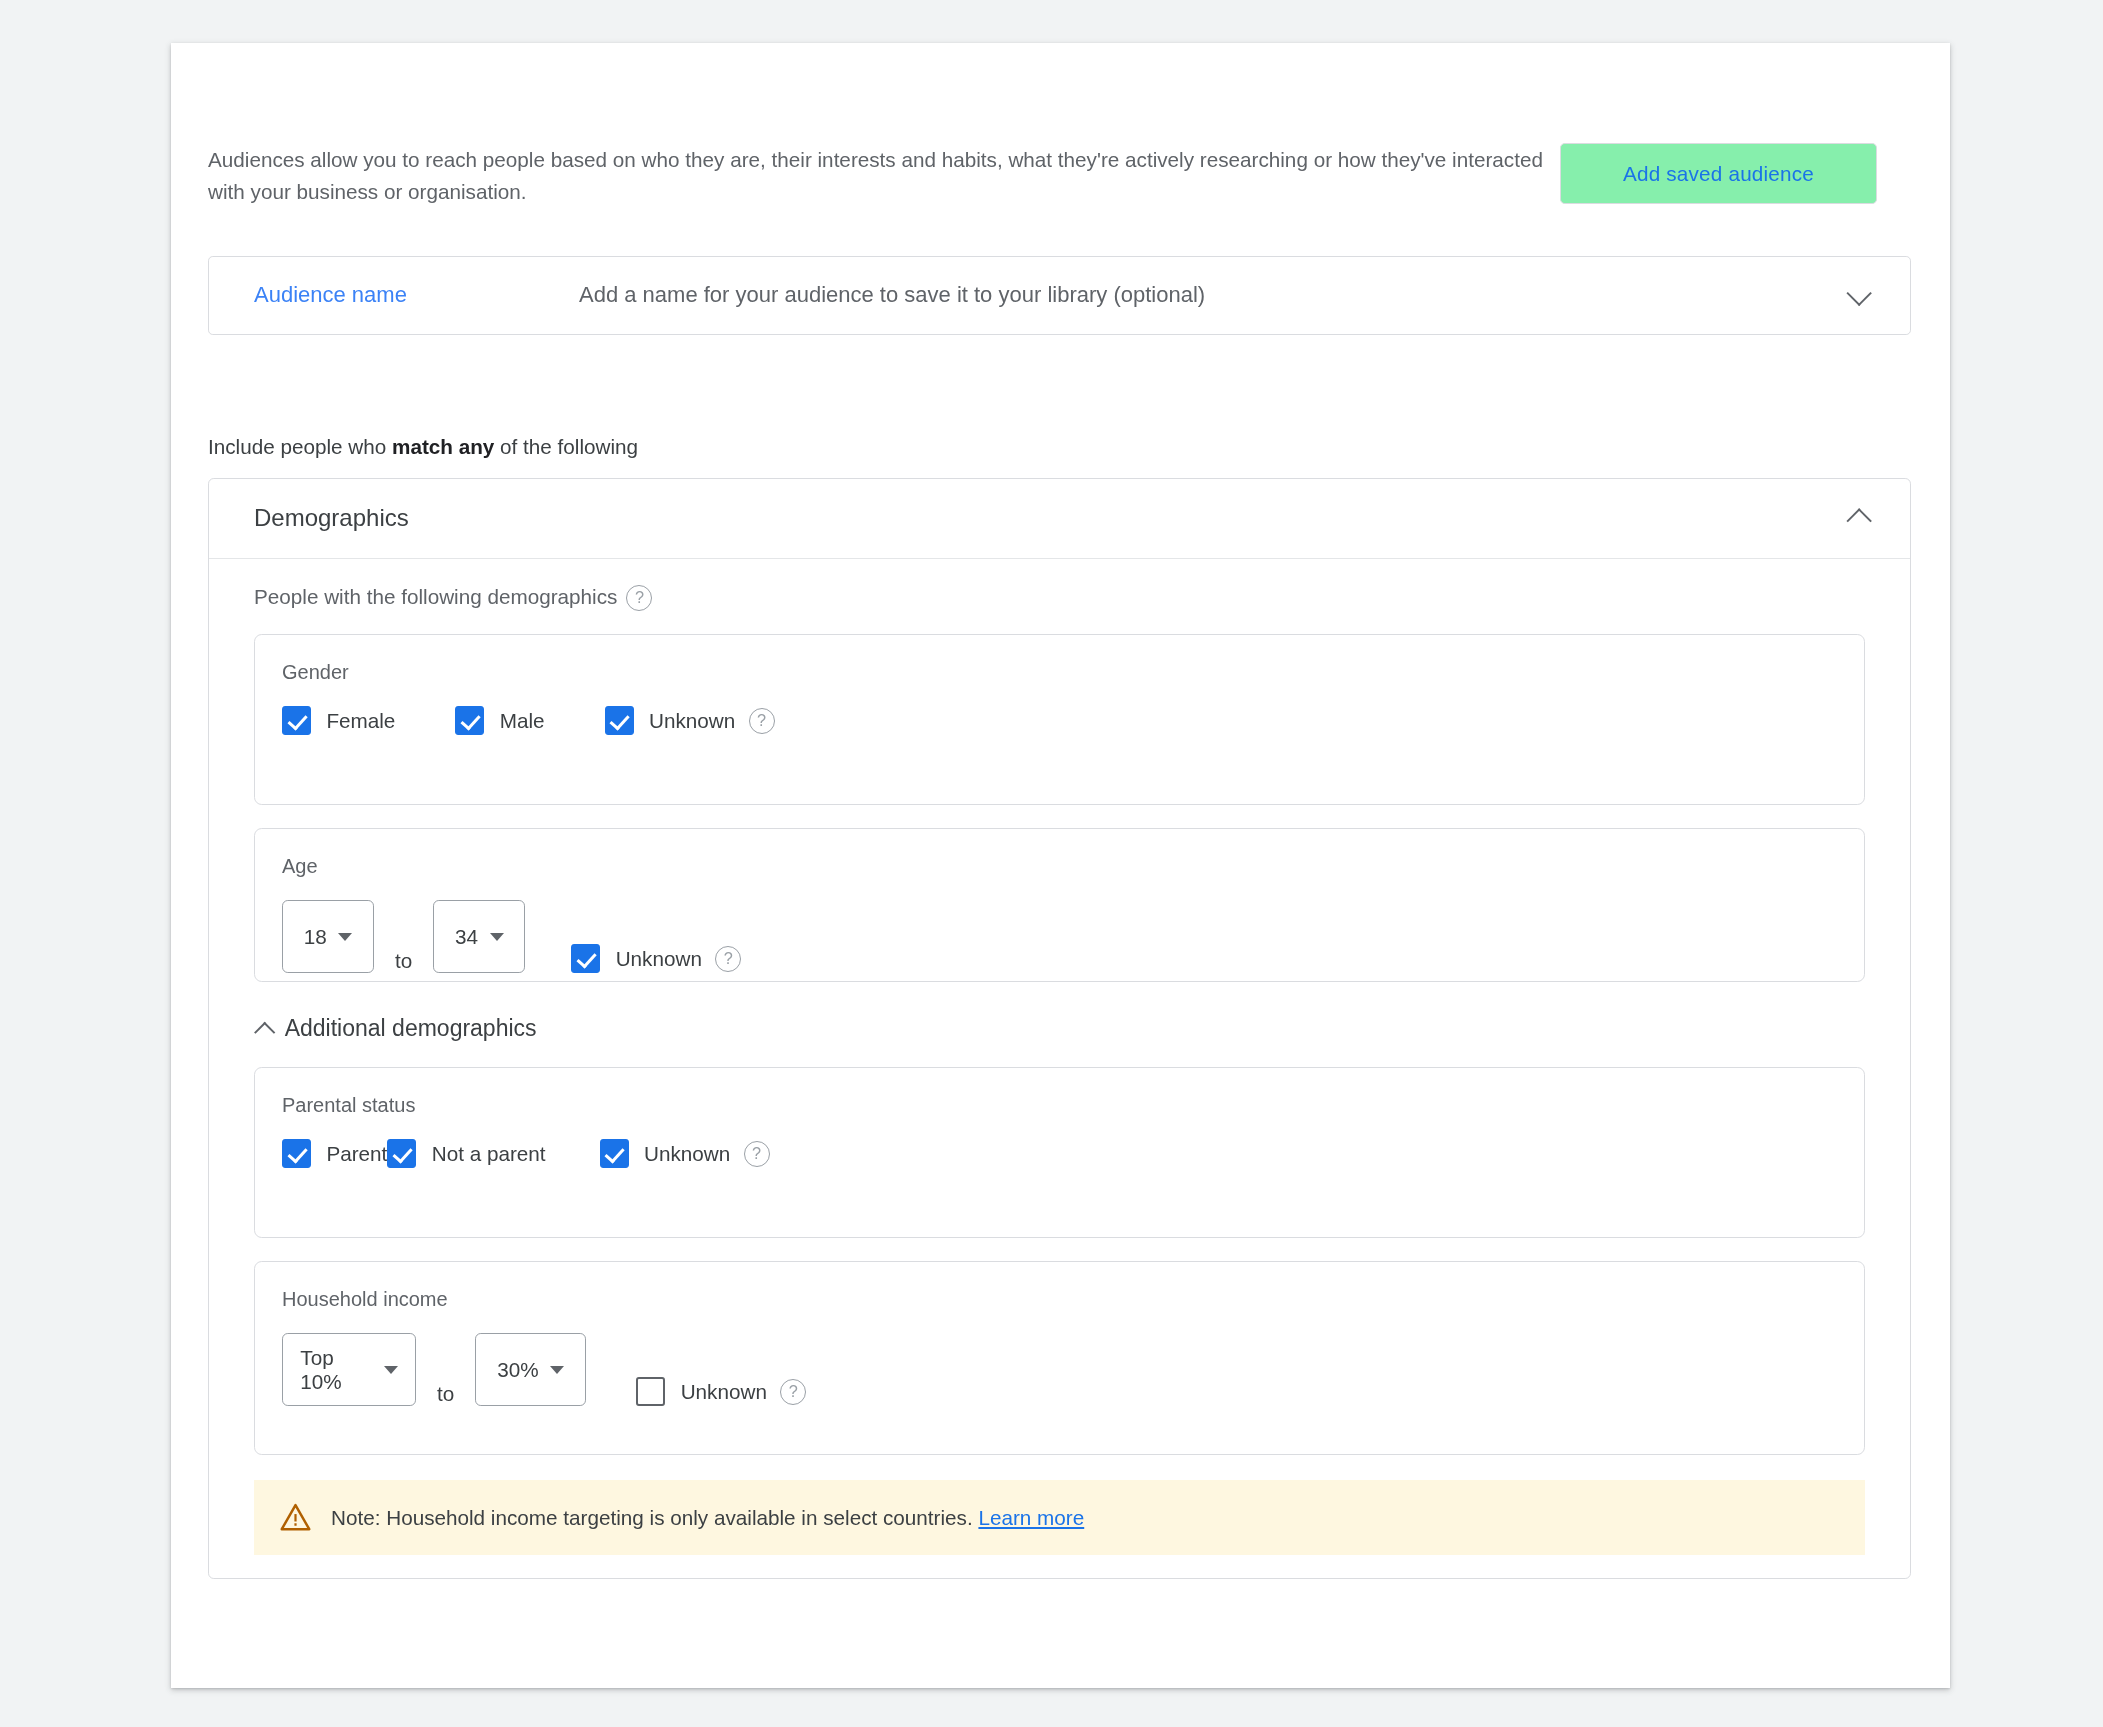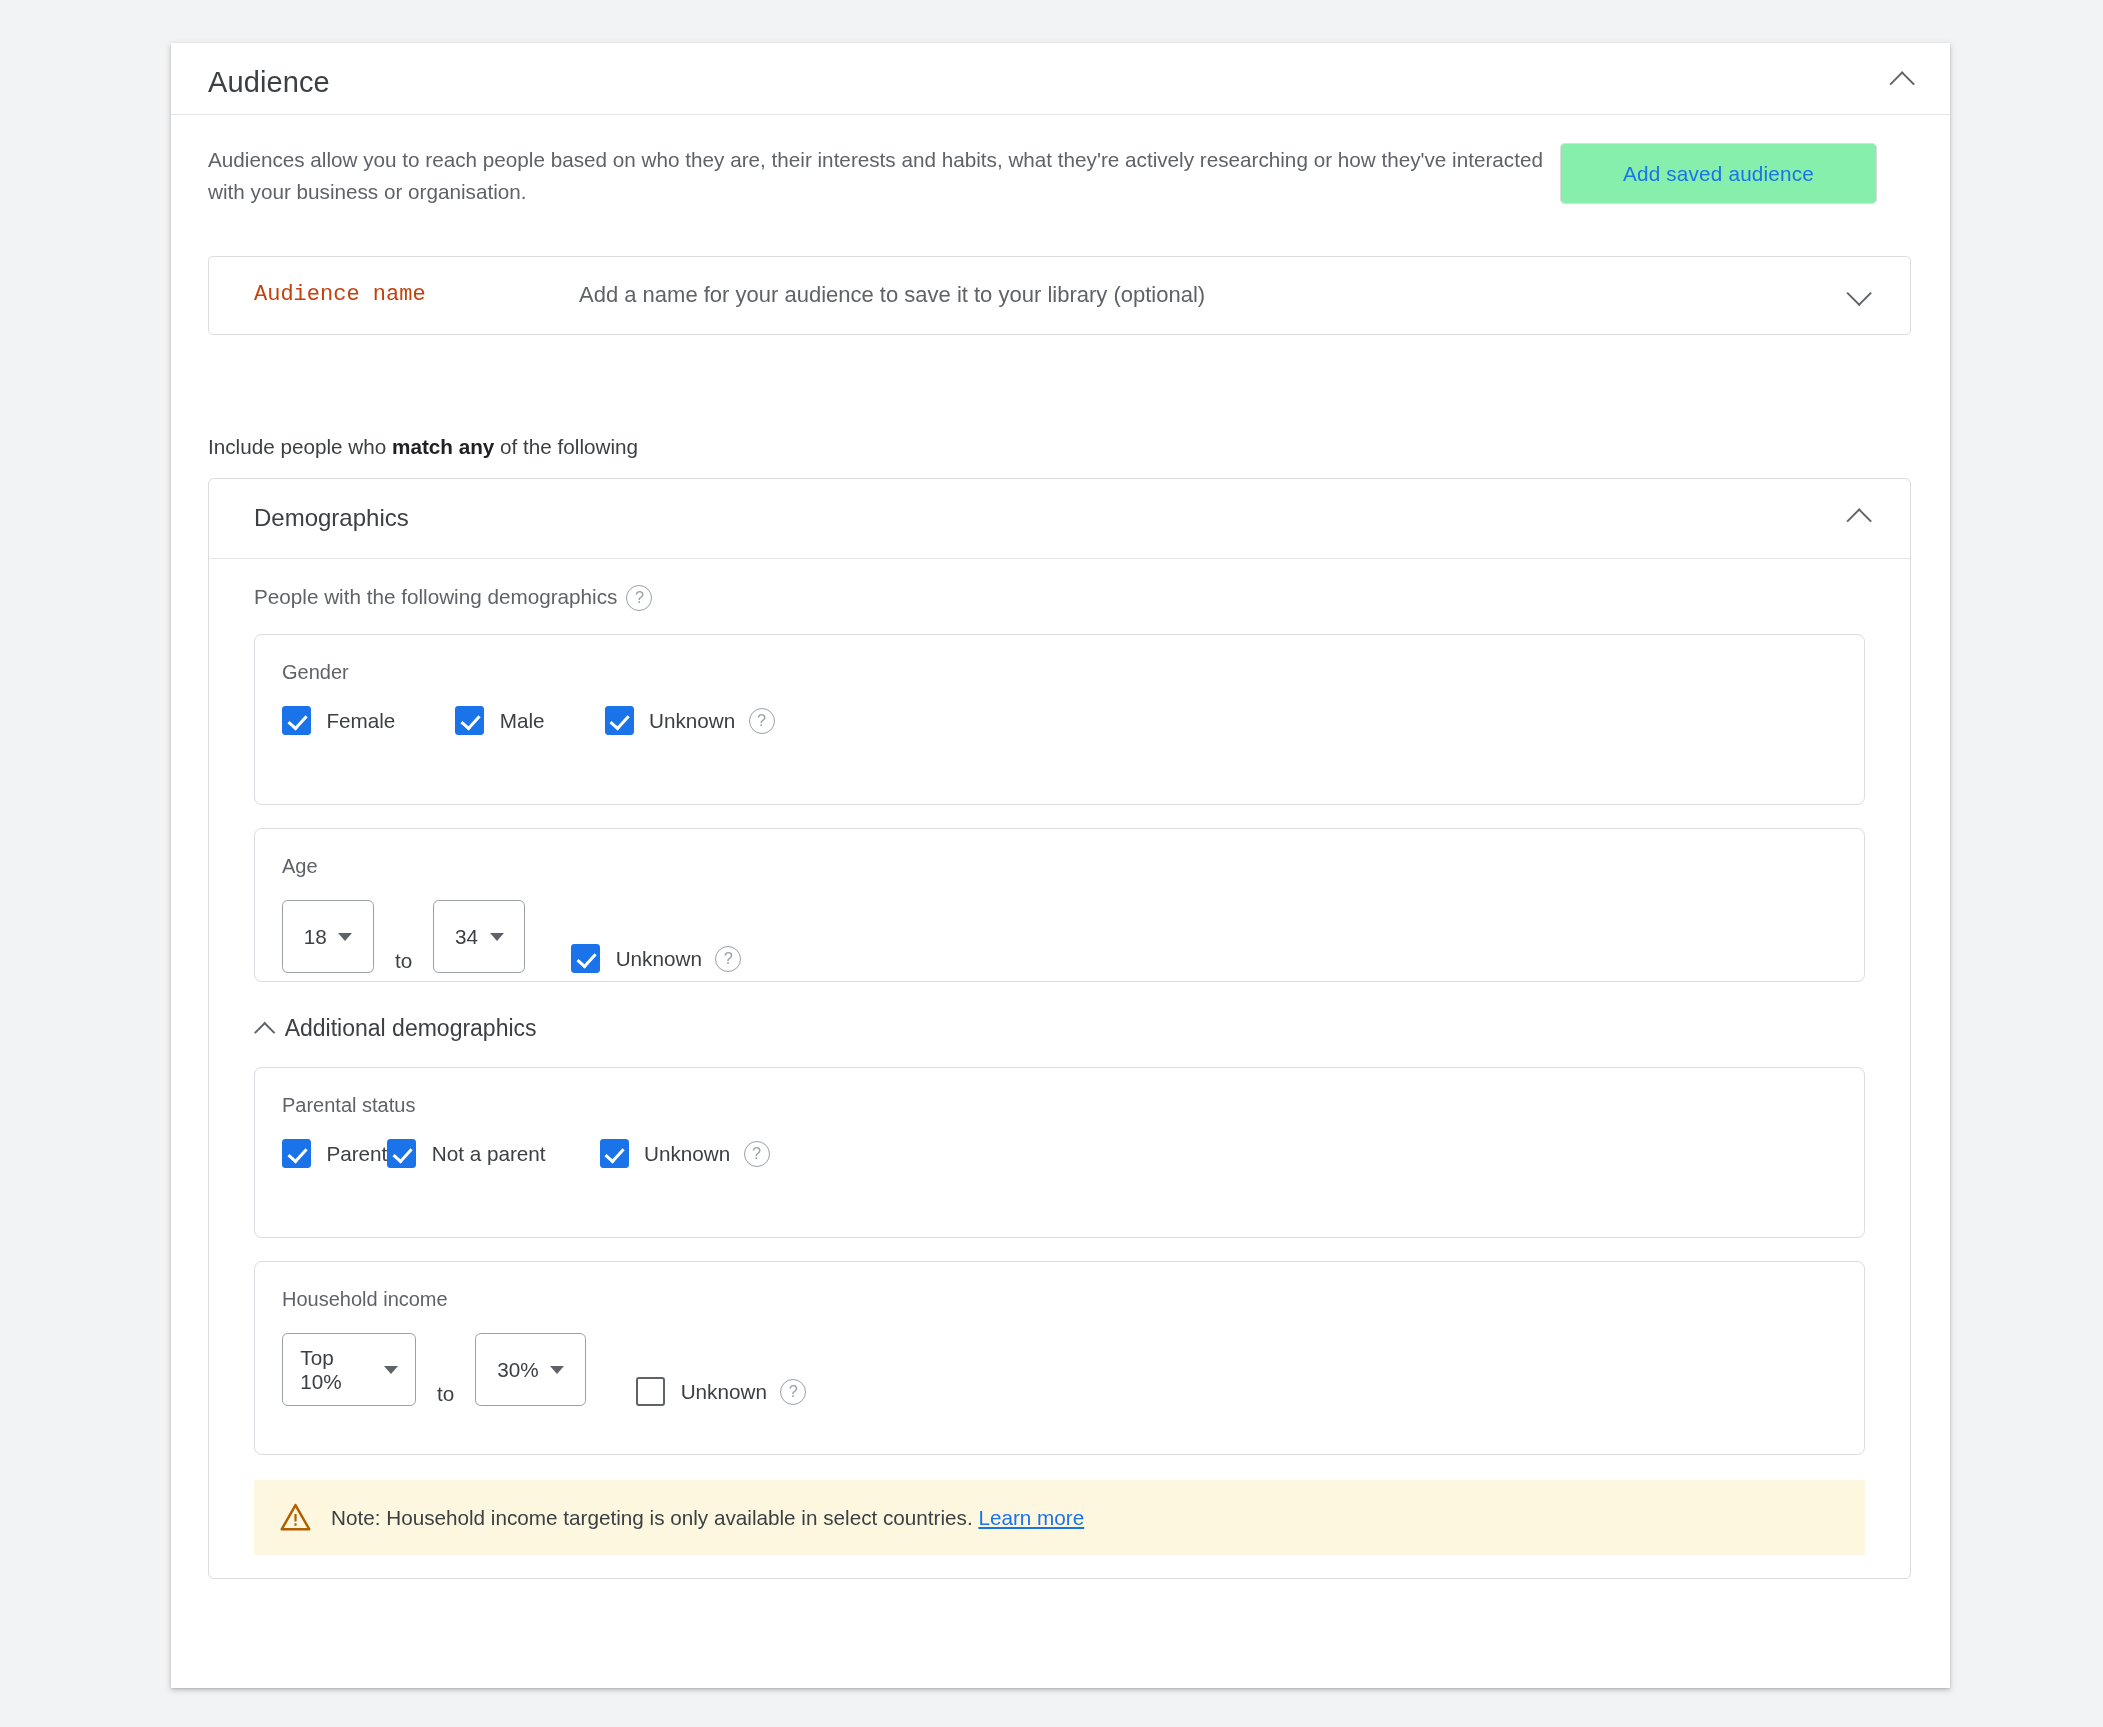--- a/index.html
+++ b/index.html
@@ -116,22 +116,21 @@
     border-radius: 4.8px;
     background: #fff;
     box-sizing: border-box;
     cursor: pointer;
   }
   .audience-name-label {
     position: absolute;
     left: 45px;
     top: 25px;
     font-size: 22px;
-    color: #c2410c;
-    font-family: Liberation Mono, monospace;
+    color: #3b82f6;
   }
   .audience-name-value {
     position: absolute;
     left: 370px;
     top: 25px;
     font-size: 22px;
     color: #5f6368;
   }
   .audience-name-chevron {
     position: absolute;
@@ -363,26 +362,20 @@
     cursor: pointer;
   }
 </style>
 </head>
 <body>
 
 <div class="page">
 
   <div class="audience-card">
 
-    <div class="card-header">
-      <div class="card-header-title">Audience</div>
-      <div class="header-chevron">
-        <span class="chev"></span>
-      </div>
-    </div>
 
     <div class="intro-row">
       <div class="intro-text">Audiences allow you to reach people based on who they are, their interests and habits, what they're actively researching or how they've interacted with your business or organisation.</div>
       <button class="add-saved-btn">Add saved audience</button>
     </div>
 
     <div class="audience-name-box">
       <div class="audience-name-label">Audience name</div>
       <div class="audience-name-value">Add a name for your audience to save it to your library (optional)</div>
       <div class="audience-name-chevron">

